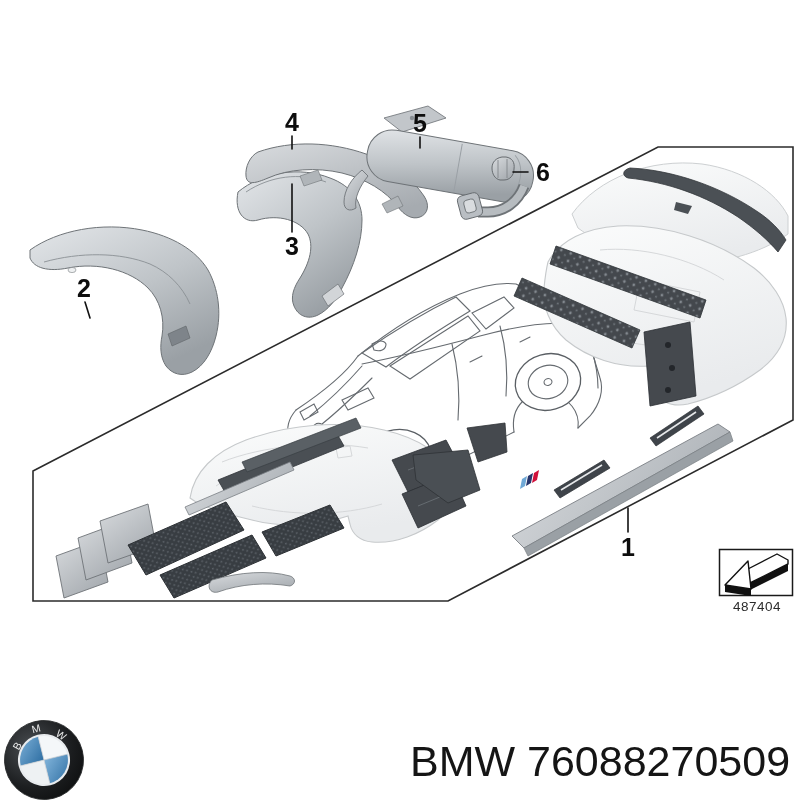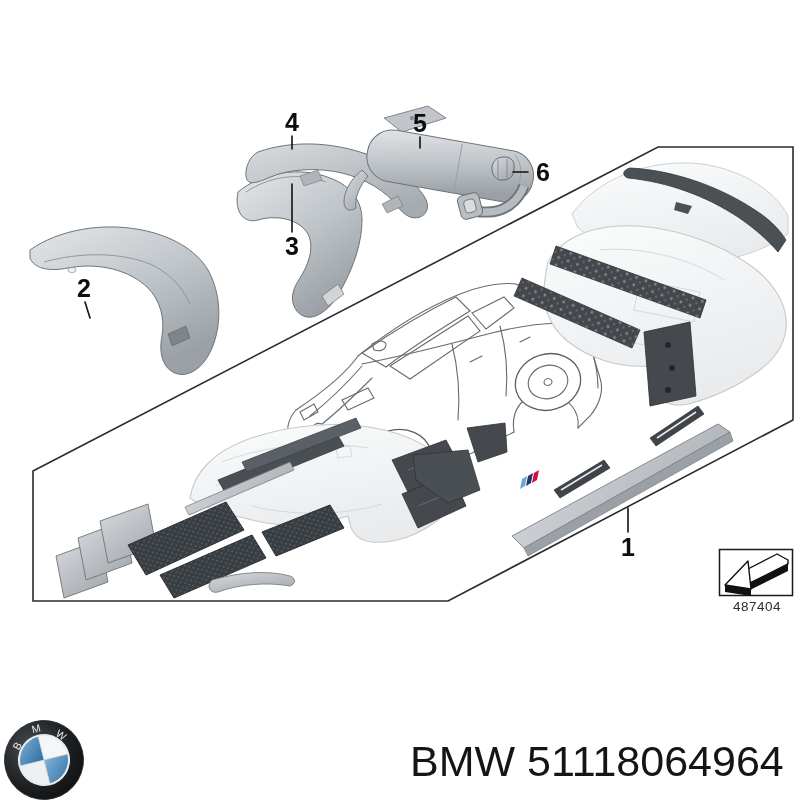--- a/index.html
+++ b/index.html
@@ -262,13 +262,13 @@
       <path d="M50,50 L50,78.5 A28.5,28.5 0 0 1 21.5,50 Z" fill="#eef1f3"></path>
       <line x1="21.5" y1="50" x2="78.5" y2="50" stroke="#c9ced2" stroke-width="0.8"></line>
       <line x1="50" y1="21.5" x2="50" y2="78.5" stroke="#c9ced2" stroke-width="0.8"></line>
       <text class="roundel-letter" x="24" y="30" text-anchor="middle" transform="rotate(-48 24 27)">B</text>
       <text class="roundel-letter" x="50" y="16" text-anchor="middle">M</text>
       <text class="roundel-letter" x="76" y="30" text-anchor="middle" transform="rotate(48 76 27)">W</text>
     </g>
   </svg>
 </div>
 
-<div class="footer-title">BMW 51118064964</div>
+<div class="footer-title">BMW 76088270509</div>
 
 </body></html>

